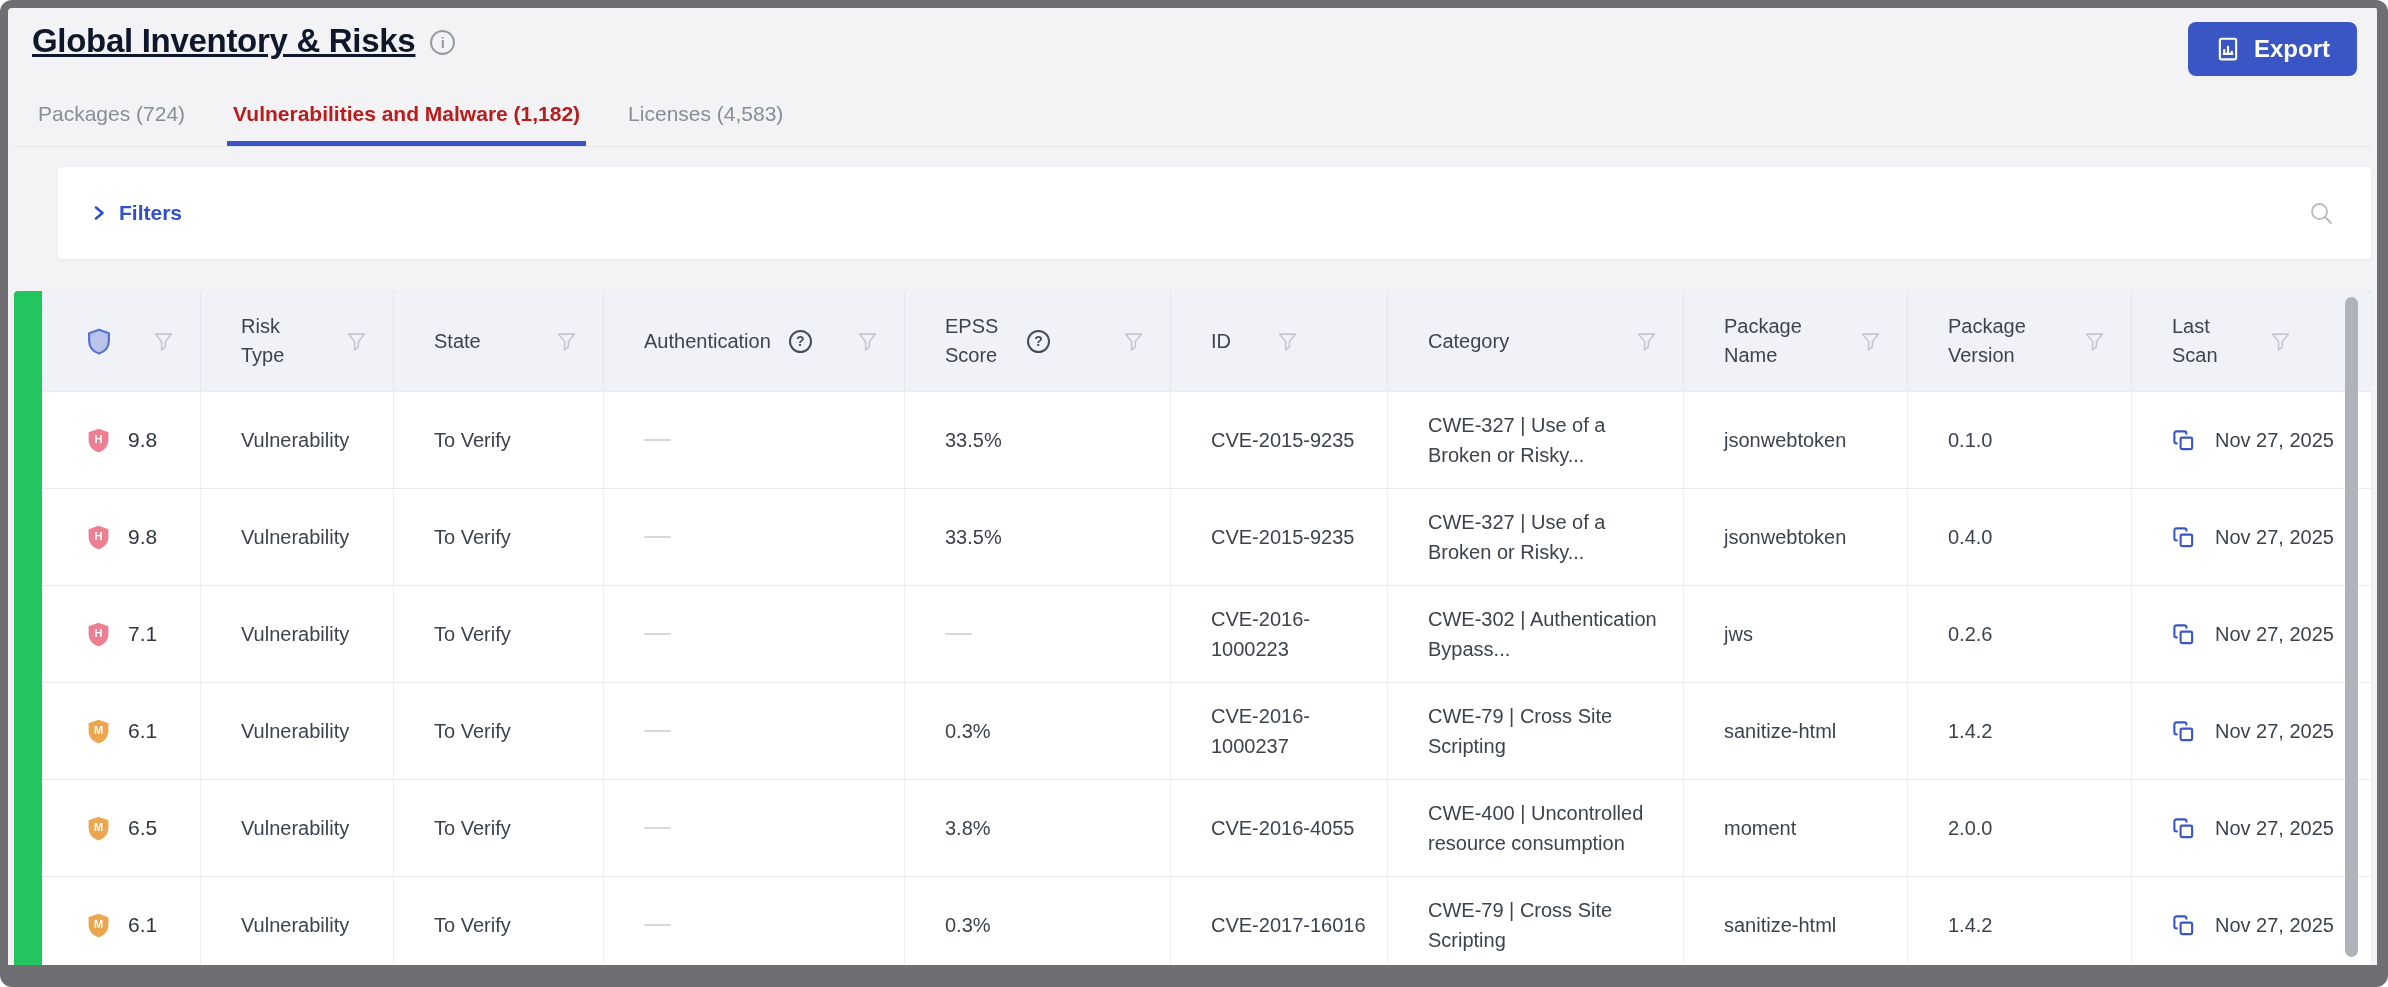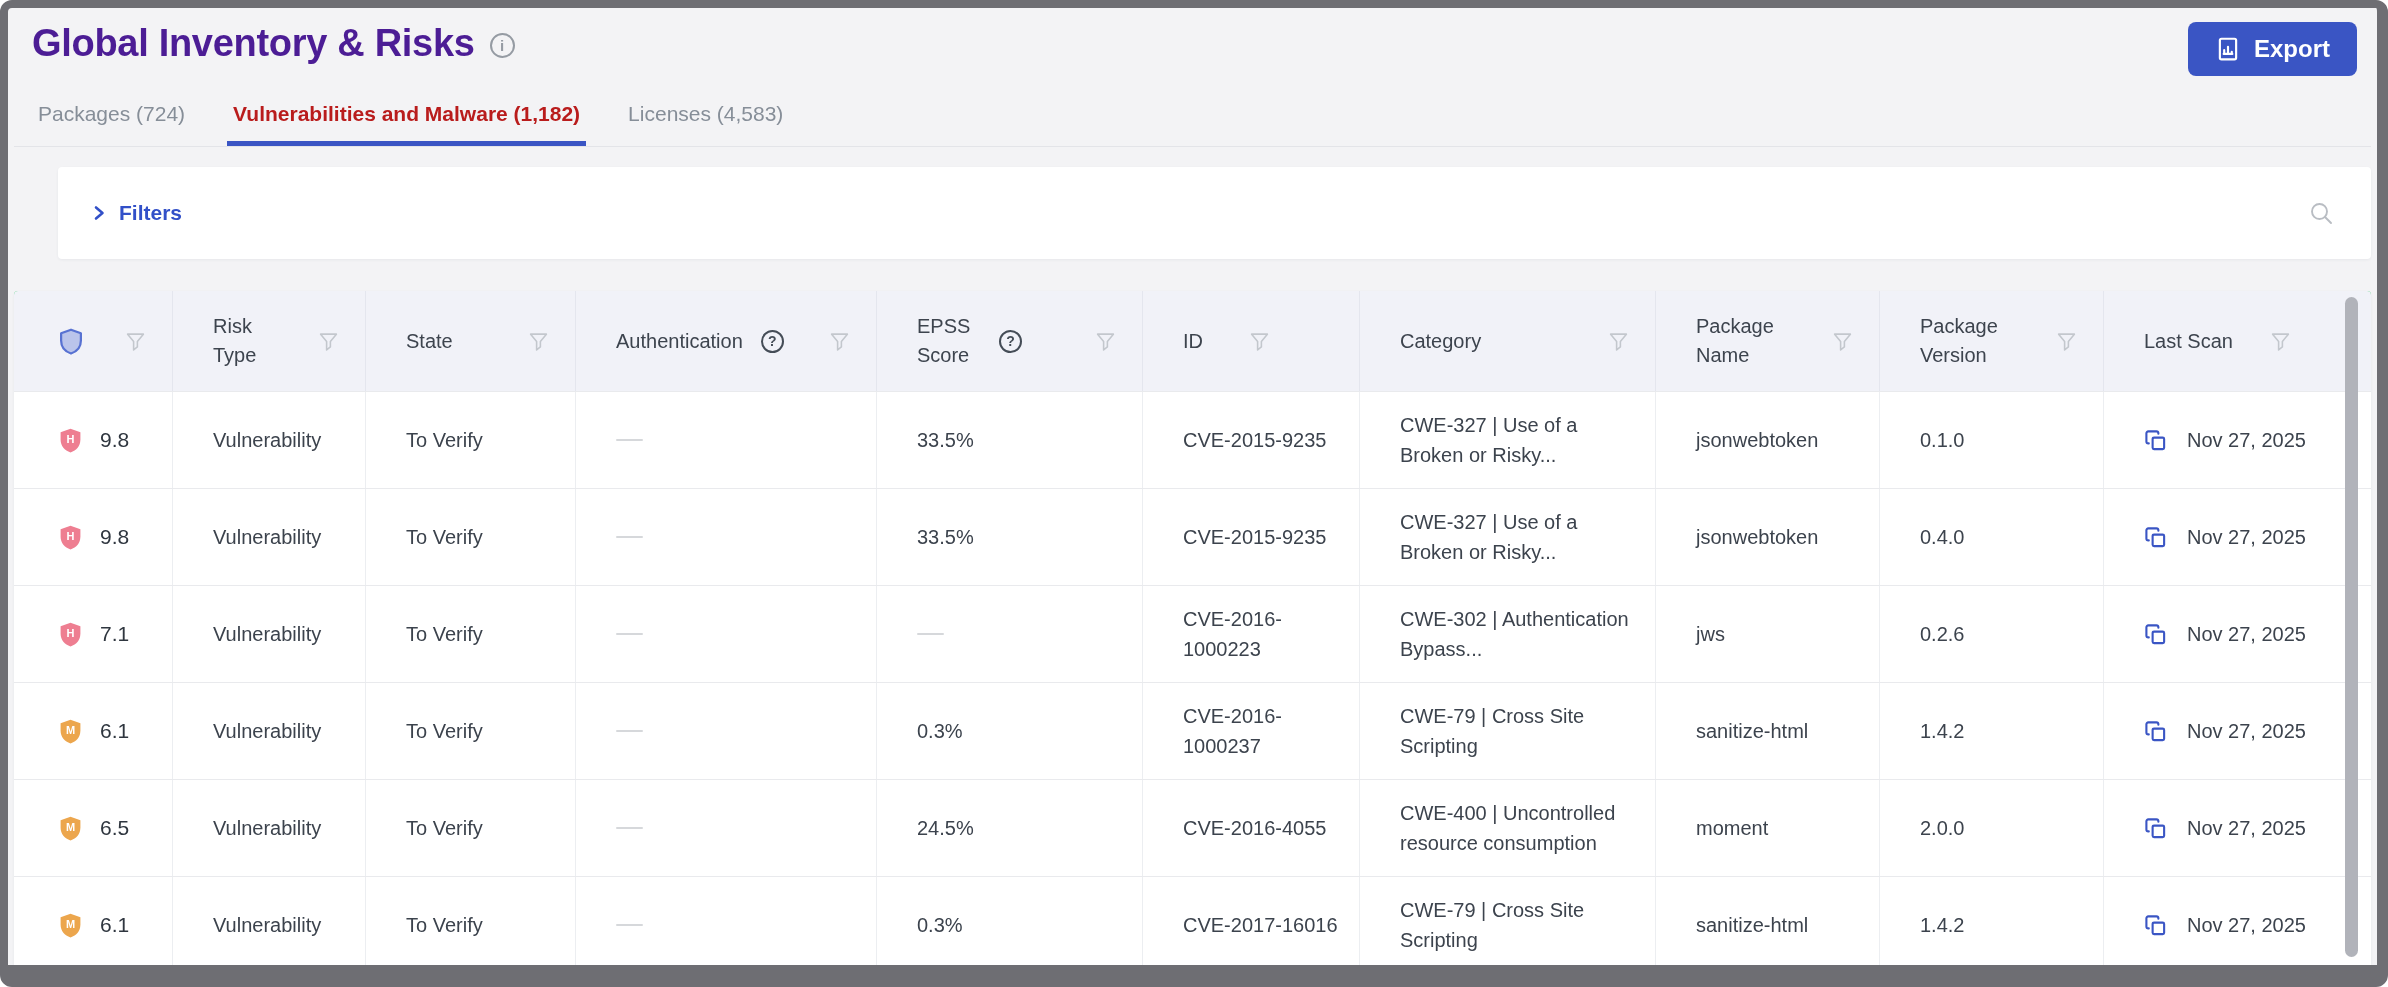--- a/index.html
+++ b/index.html
@@ -14,21 +14,21 @@
     border-radius: 12px;
     background: #f3f3f5;
     display: flex; flex-direction: column;
     overflow: hidden;
   }
   .content { flex: 1; min-height: 0; display: flex; flex-direction: column; padding: 0 6px; }
 
   
   .page-header { display: flex; justify-content: space-between; align-items: flex-start; padding: 14px 14px 0 18px; }
   .title-wrap { display: flex; align-items: center; gap: 15px; }
-  .page-title { font-size: 38px; font-weight: 700; color: #4c1d95; letter-spacing: -0.3px; }
+  .page-title { font-size: 33px; font-weight: 700; color: #0f172a; letter-spacing: -0.3px; text-decoration: underline; }
   .info-circle {
     width: 25px; height: 25px; border: 2px solid #959ba3; border-radius: 50%;
     color: #959ba3; display: flex; align-items: center; justify-content: center;
     font-size: 15px; font-weight: 700; margin-top: 3px;
   }
   .info-circle::after { content: "i"; }
   .export-btn {
     display: flex; align-items: center; gap: 13px;
     background: #3a55c4; color: #fff; border: none; border-radius: 8px;
     height: 54px; padding: 0 27px; font-size: 24px; font-weight: 700;
@@ -51,20 +51,21 @@
     padding: 0 36px 0 32px; box-shadow: 0 1px 3px rgba(40,45,60,0.06); margin-left: 44px;
   }
   .filters-toggle { display: flex; align-items: center; gap: 11px; color: #3250c8; font-size: 21px; font-weight: 700; cursor: pointer; }
   .search-btn { display: flex; cursor: pointer; }
 
   
   .table-card {
     margin-top: 32px; background: #22c55e; border-radius: 4px 4px 0 0;
     flex: 1; min-height: 0; overflow: hidden; position: relative;
     box-shadow: 0 1px 3px rgba(40,45,60,0.06);
+    padding-left: 28px;
   }
   .grid-row {
     display: grid;
     grid-template-columns: 158px 193px 210px 301px 266px 217px 296px 224px 224px minmax(0,1fr);
   }
   .thead { background: #f1f2f8; height: 100px; }
   .th {
     display: flex; align-items: center; gap: 18px;
     padding: 0 26px 0 40px; border-left: 1px solid #e4e6ee;
     font-size: 20px; font-weight: 500; color: #3d444e;
@@ -437,21 +438,21 @@
         <div class="td">
             <span class="cell-value">Vulnerability</span>
           </div>
         <div class="td">
             <span class="cell-value">To Verify</span>
           </div>
         <div class="td">
             <span class="cell-value is-dash">—</span>
           </div>
         <div class="td">
-            <span class="cell-value">24.5%</span>
+            <span class="cell-value">3.8%</span>
           </div>
         <div class="td">
             <span class="cell-value">CVE-2016-4055</span>
           </div>
         <div class="td">
             <span class="cell-value">CWE-400 | Uncontrolled resource consumption</span>
           </div>
         <div class="td">
             <span class="cell-value">moment</span>
           </div>

